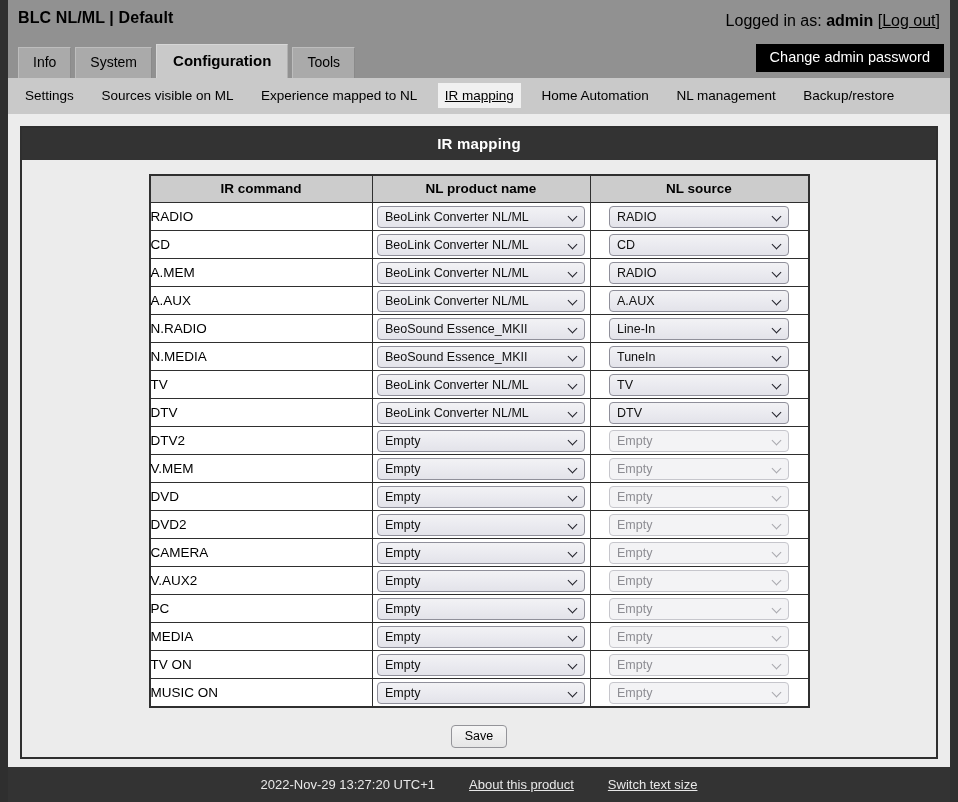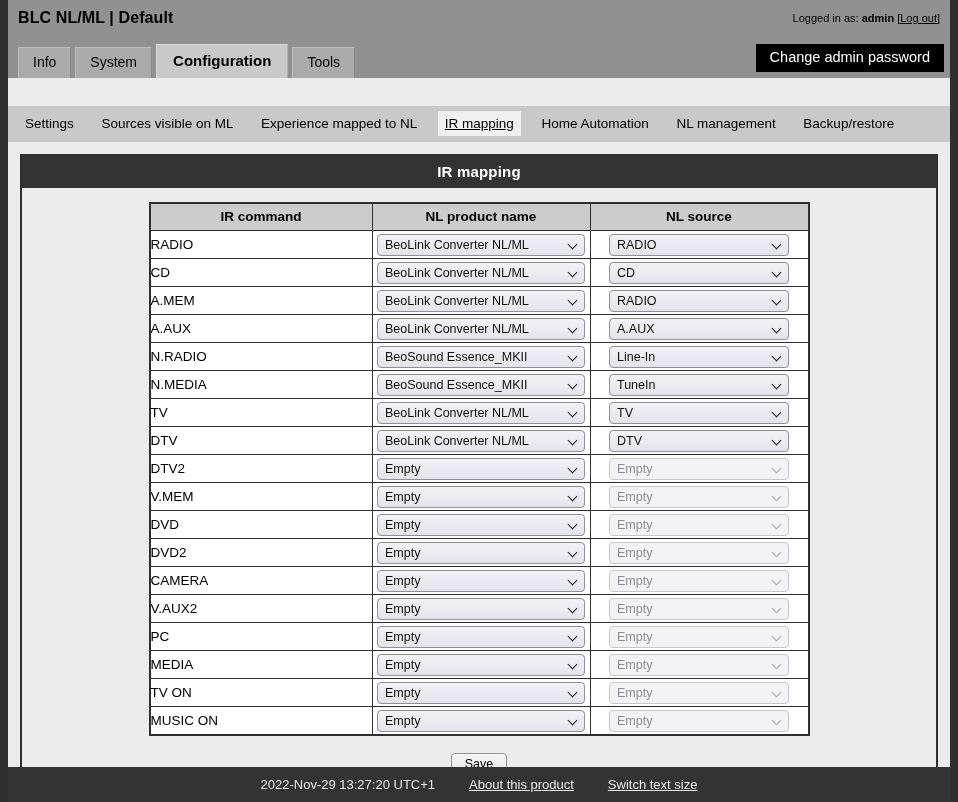--- a/index.html
+++ b/index.html
@@ -41,21 +41,21 @@
     top: 9px;
     font-size: 16px;
     font-weight: bold;
     color: #000;
     letter-spacing: 0.1px;
   }
   .login-line {
     position: absolute;
     right: 10px;
     top: 12px;
-    font-size: 11px;
+    font-size: 16px;
     color: #000;
     white-space: nowrap;
     margin-left: 45px;
   }
   .login-line .user {
     font-weight: bold;
   }
   .login-line .logout {
     text-decoration: underline;
     cursor: pointer;
@@ -100,21 +100,20 @@
     border-top: 1px solid #d6d6d6;
     border-left: 1px solid #d6d6d6;
     border-right: 1px solid #b0b0b0;
   }
 
   
   .subnav {
     background: #c9c9c9;
     padding: 5px 10px 6px 10px;
     line-height: 21px;
-    margin-top: 28px;
   }
   .subnav-item {
     display: inline-block;
     font-size: 13.5px;
     color: #000;
     padding: 2px 7px 2px 7px;
     margin-right: 10px;
     cursor: pointer;
     white-space: nowrap;
   }

